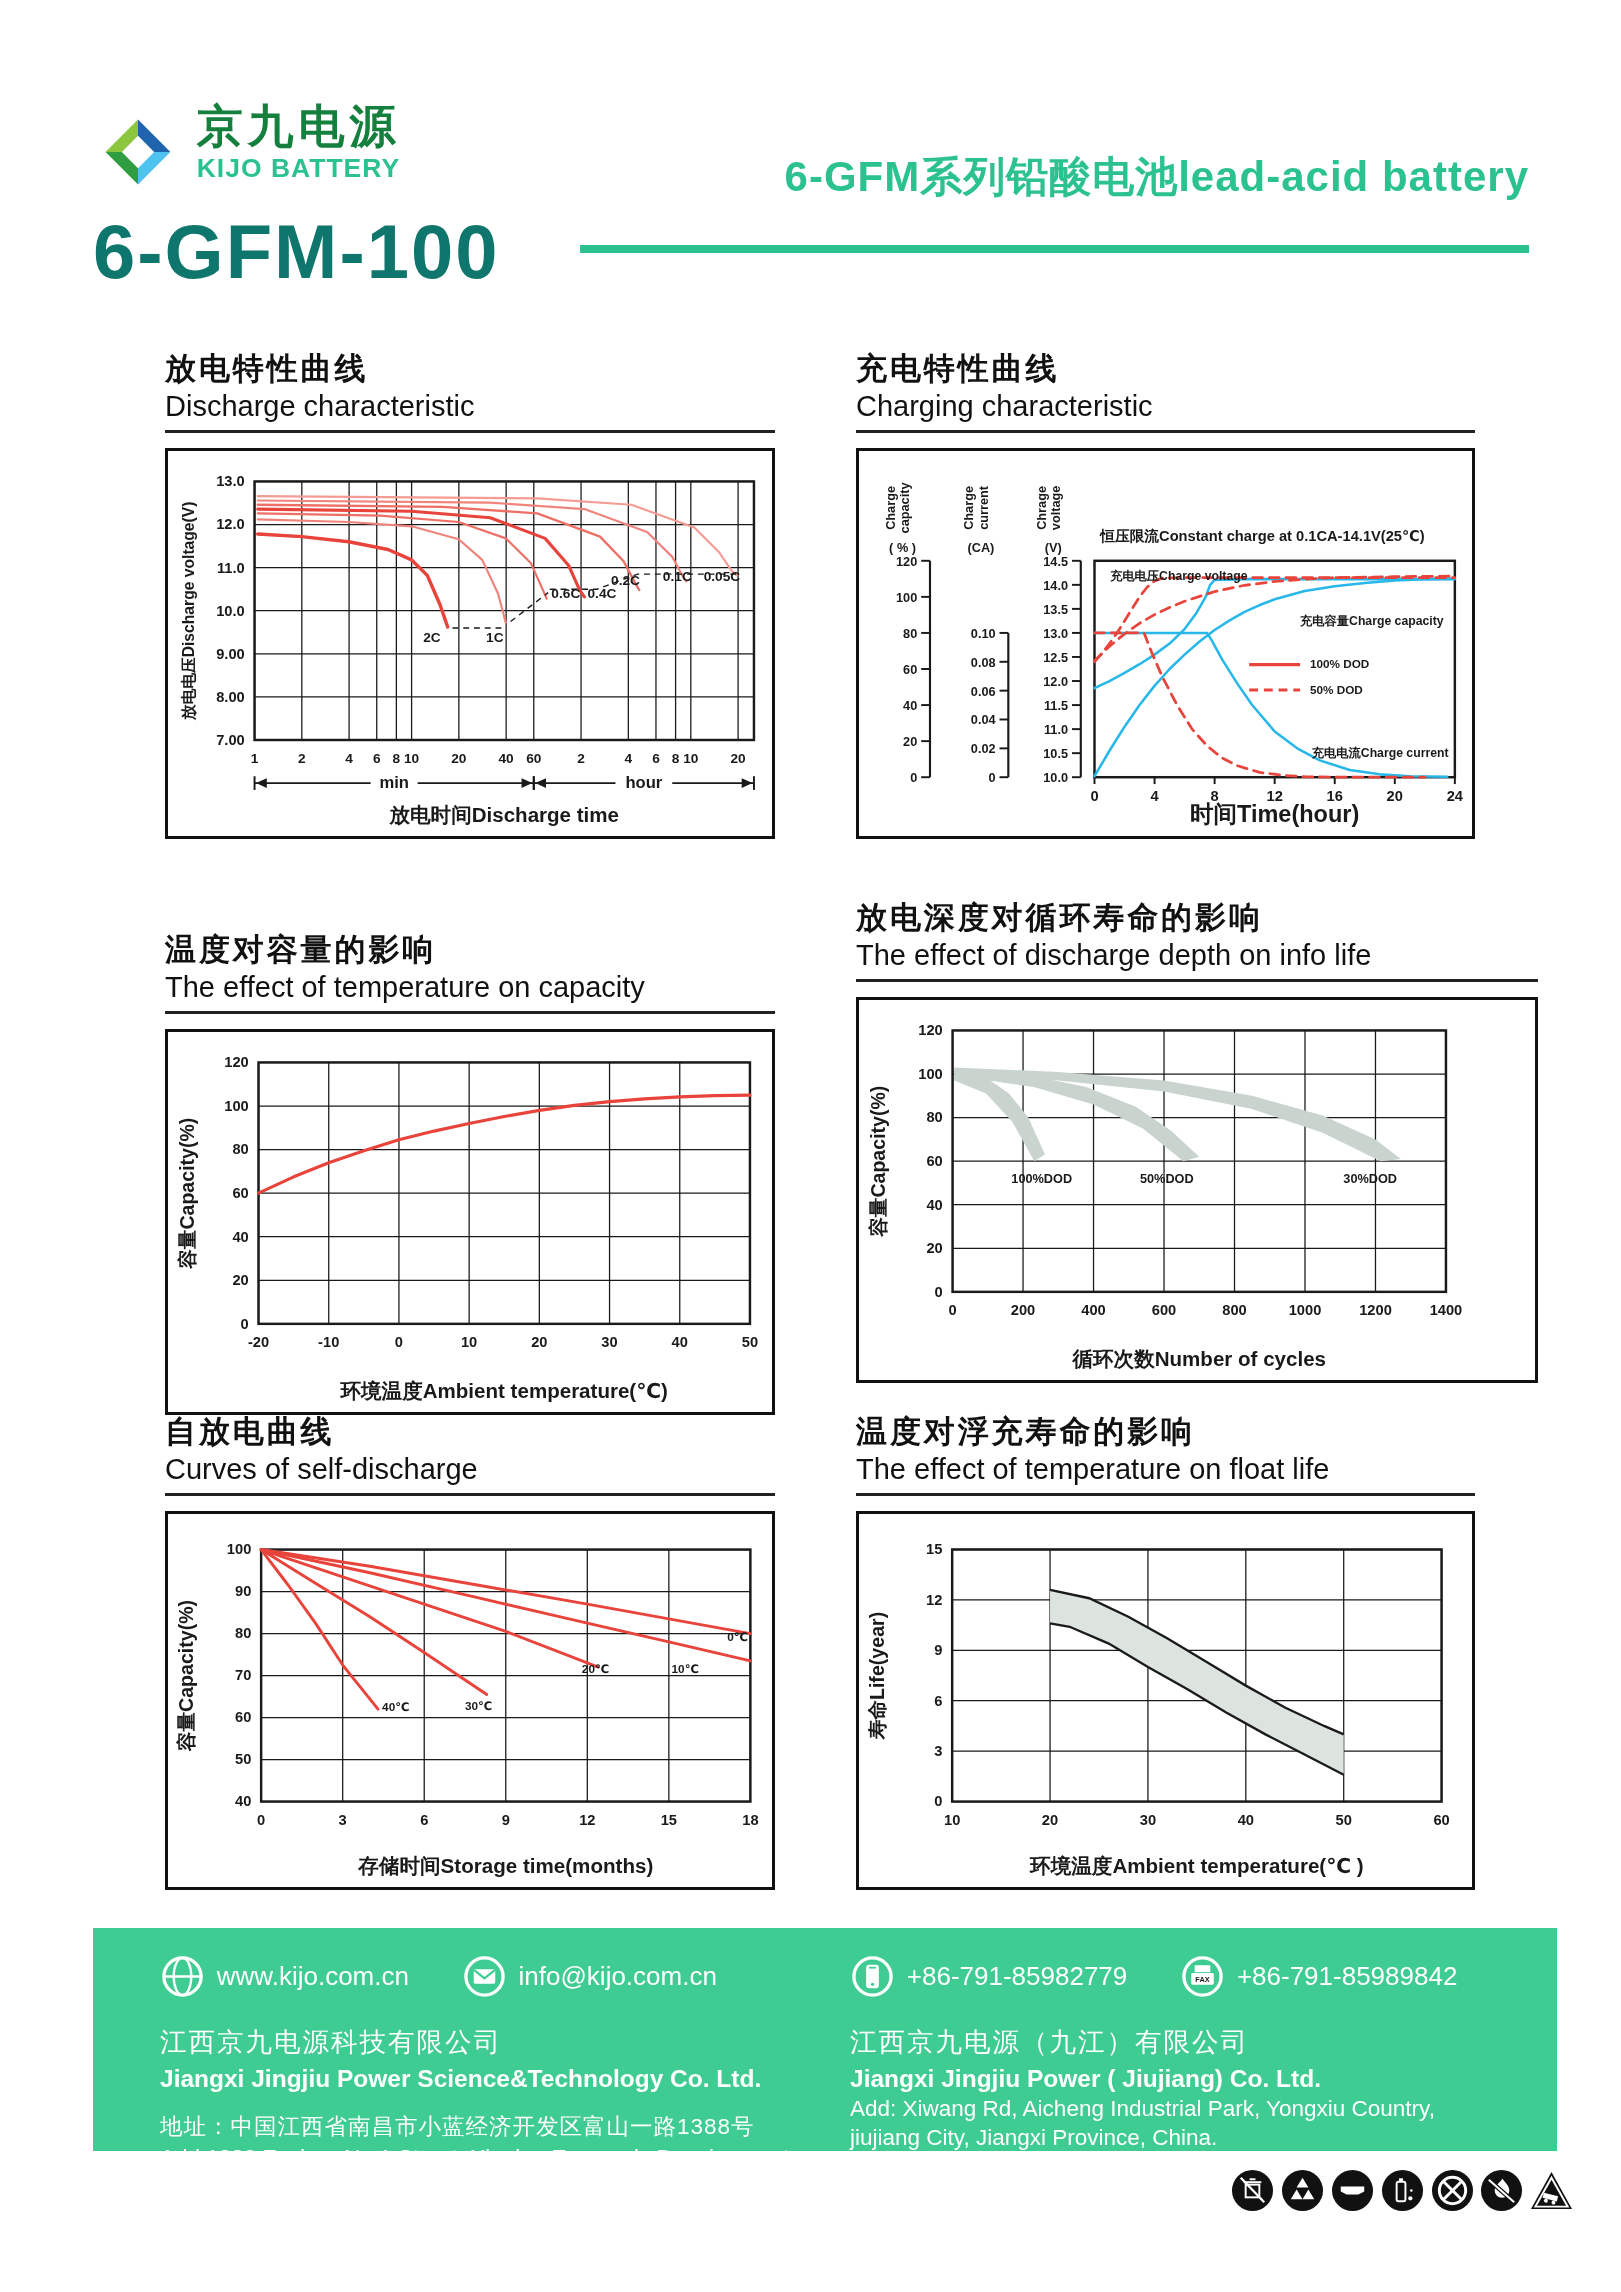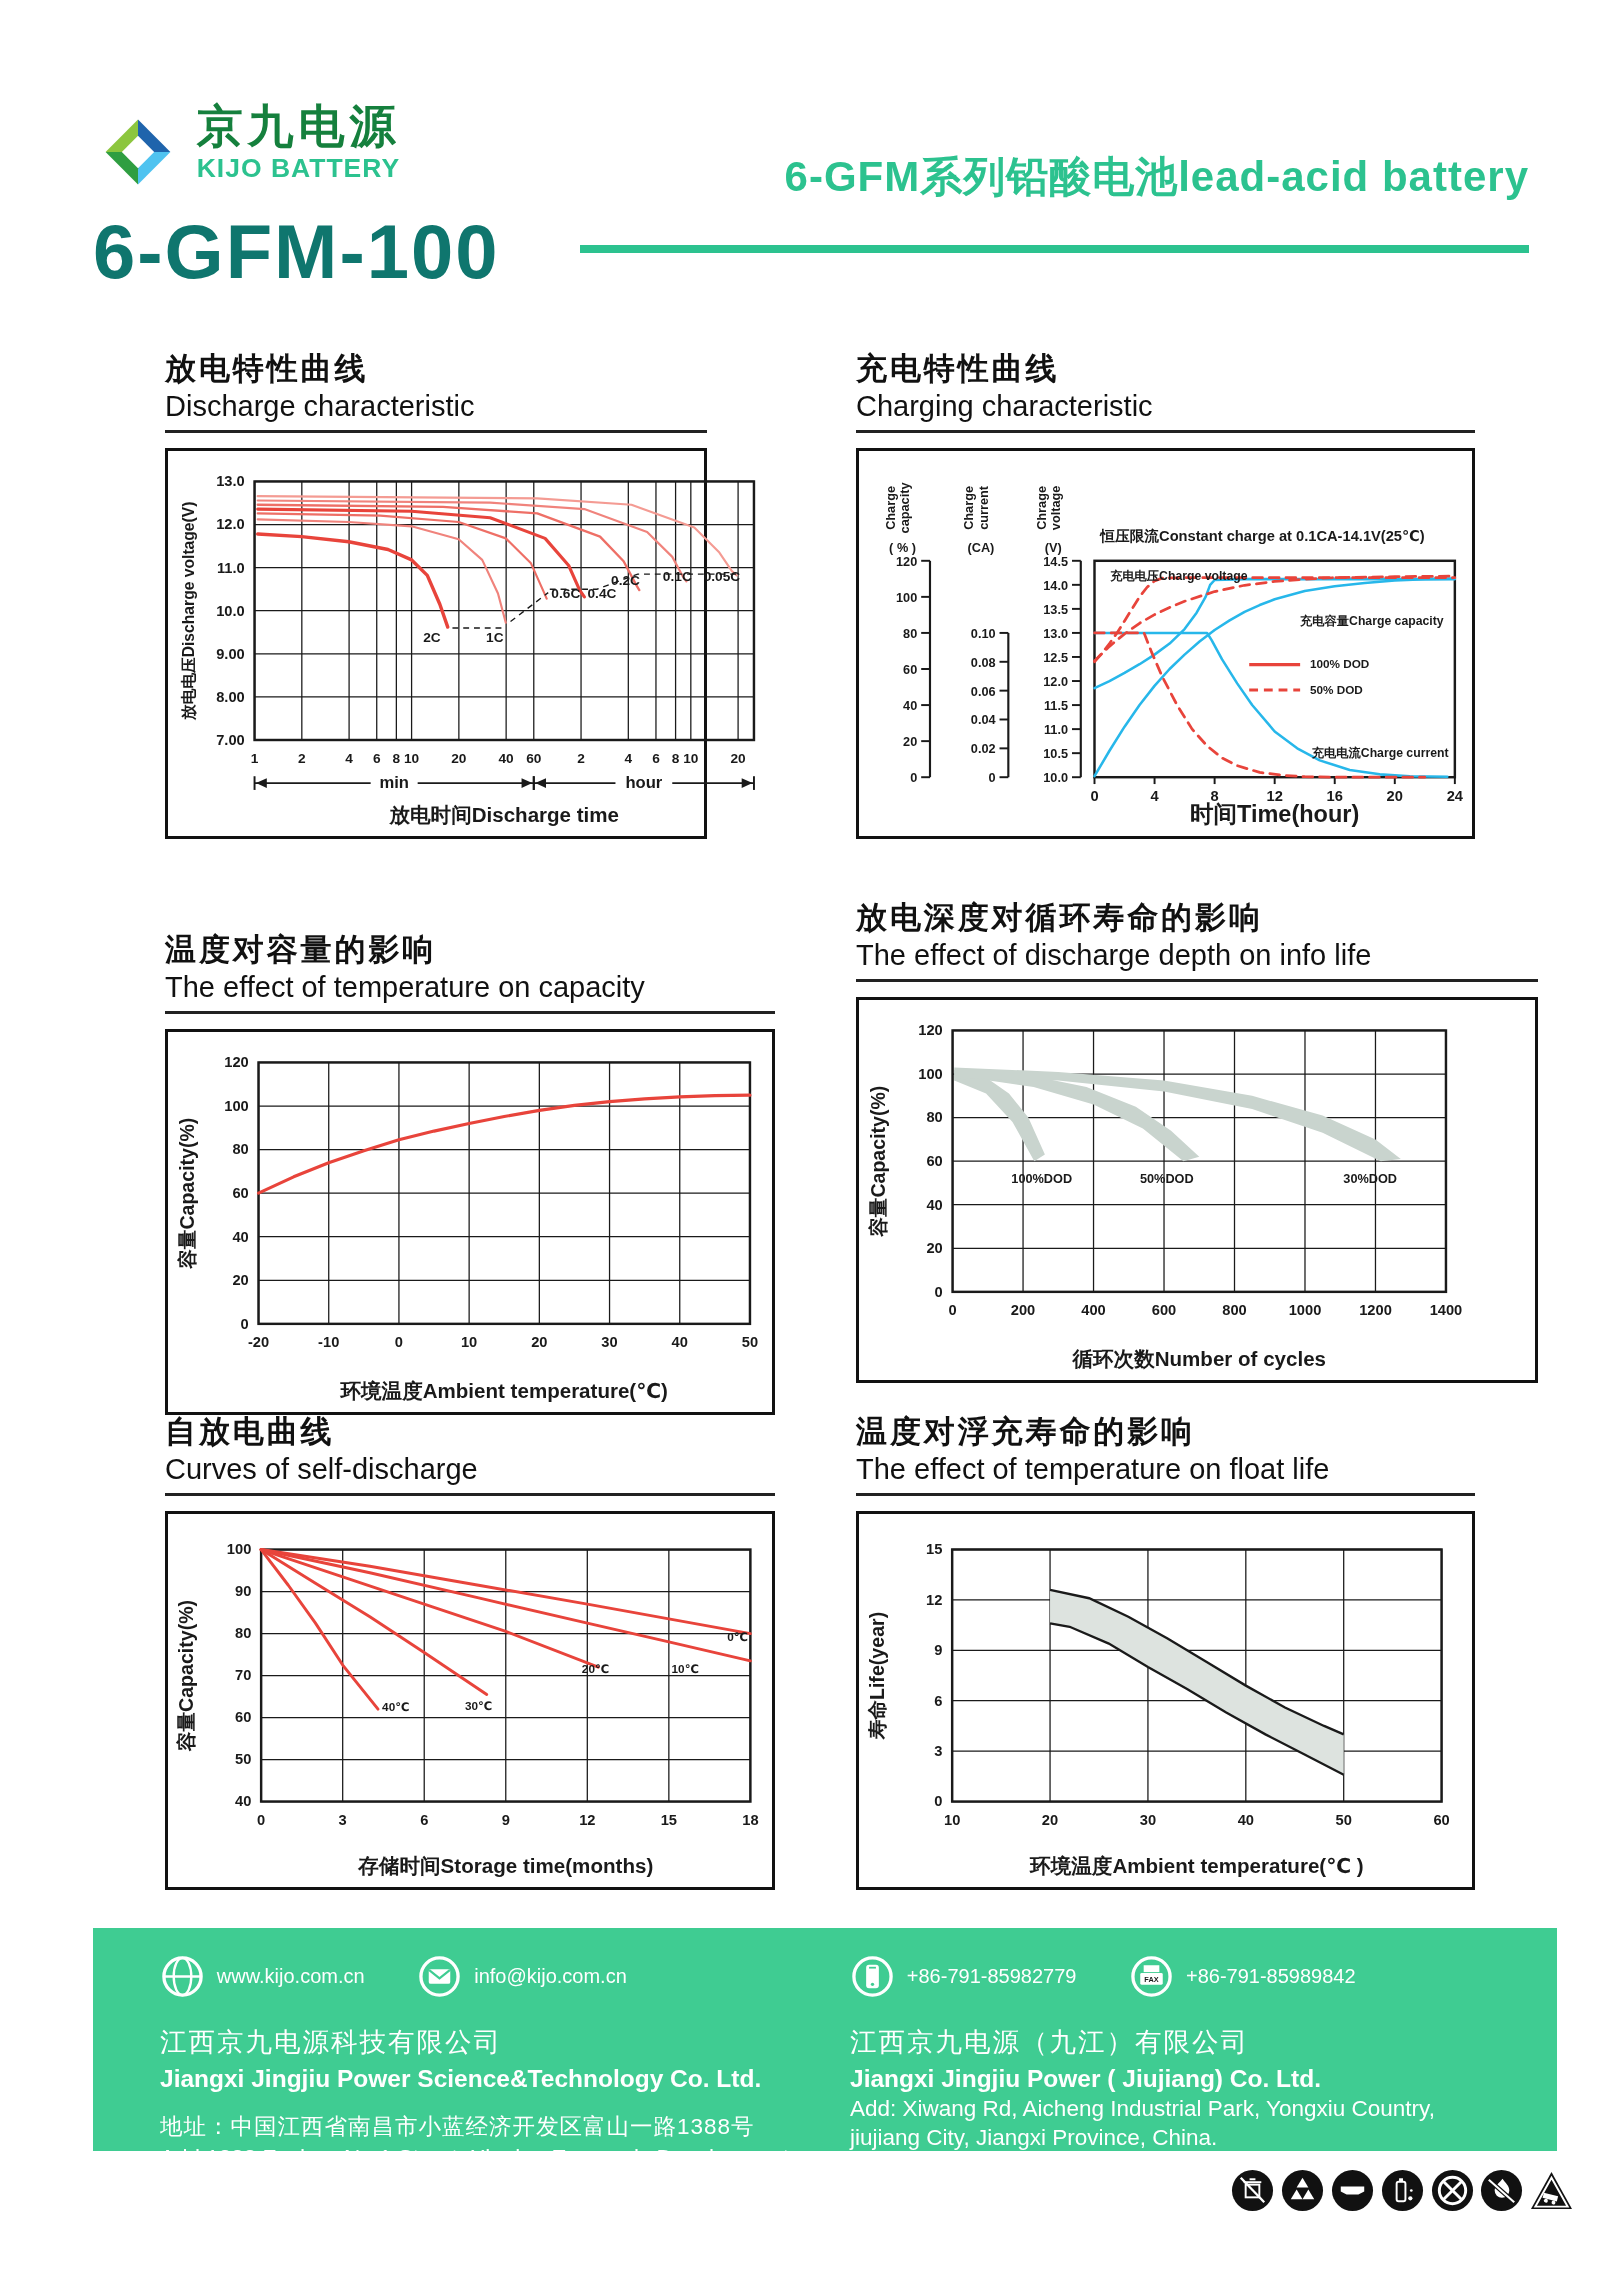--- a/index.html
+++ b/index.html
@@ -15,34 +15,34 @@
   .model{position:absolute;left:93px;top:214px;font-size:76px;font-weight:700;color:#0f766e;letter-spacing:2px;line-height:1;}
   .green-rule{position:absolute;left:580px;top:245px;width:949px;height:7.8px;background:#2cc28f;}
   
   .sec{position:absolute;}
   .sec .t-cn{font-family:"Liberation Serif","DejaVu Serif",serif;font-size:31px;font-weight:700;letter-spacing:2.9px;line-height:1.15;}
   .sec .t-en{font-size:29px;font-weight:400;line-height:1.2;margin-top:2px;letter-spacing:0px;}
   .sec .rule{height:2.9px;background:#222;margin-top:6.9px;margin-bottom:14.7px;}
   .chart-box{border:3.9px solid #111;background:#fff;padding:5.9px 0 2px 0;}
   .chart-box svg{display:block;}
   svg text{font-family:"Liberation Sans","DejaVu Sans",sans-serif;fill:#1a1a1a;}
-  .sec1{left:165px;top:351px;width:542px;}
+  .sec1{left:165px;top:351px;width:610px;}
   .sec2{left:856px;top:351px;width:619px;}
   .sec3{left:165px;top:932px;width:610px;}
   .sec4{left:856px;top:900px;width:682px;}
   .sec5{left:165px;top:1414px;width:610px;}
   .sec6{left:856px;top:1414px;width:619px;}
   
   .footer{position:absolute;left:93px;top:1928px;width:1464px;height:223px;background:#3fcc92;color:#fff;}
   .fcol{position:absolute;top:25.5px;}
   .fcol.left{left:67px;width:637px;}
   .fcol.right{left:757px;width:676px;}
   .contact-row{display:flex;align-items:center;gap:11.8px;}
   .contact{display:flex;align-items:center;gap:11.8px;margin-right:41px;}
-  .contact .txt{font-size:20px;}
+  .contact .txt{font-size:26px;}
   .co-cn{font-size:26.5px;margin-top:25.5px;letter-spacing:2px;}
   .co-en{font-size:24.5px;font-weight:700;margin-top:4.9px;}
   .addr-cn{font-size:22.5px;margin-top:18.6px;letter-spacing:1px;}
   .addr-en{font-size:22.5px;margin-top:2.9px;}
   .safety{position:absolute;left:1231px;top:2169px;display:flex;gap:6.9px;align-items:center;}
 </style>
 </head>
 <body>
 
 <div id="page">

